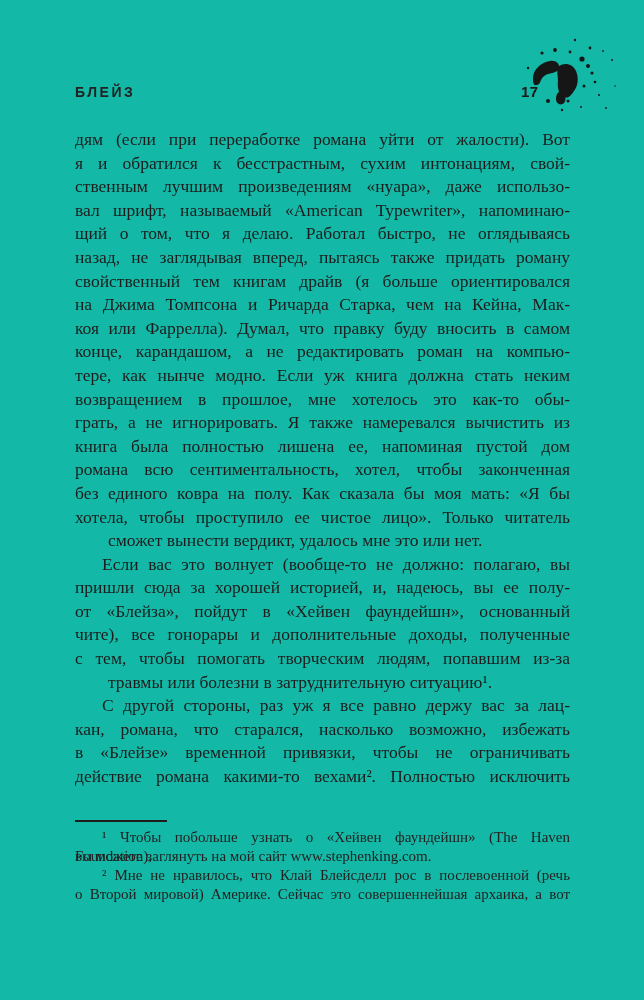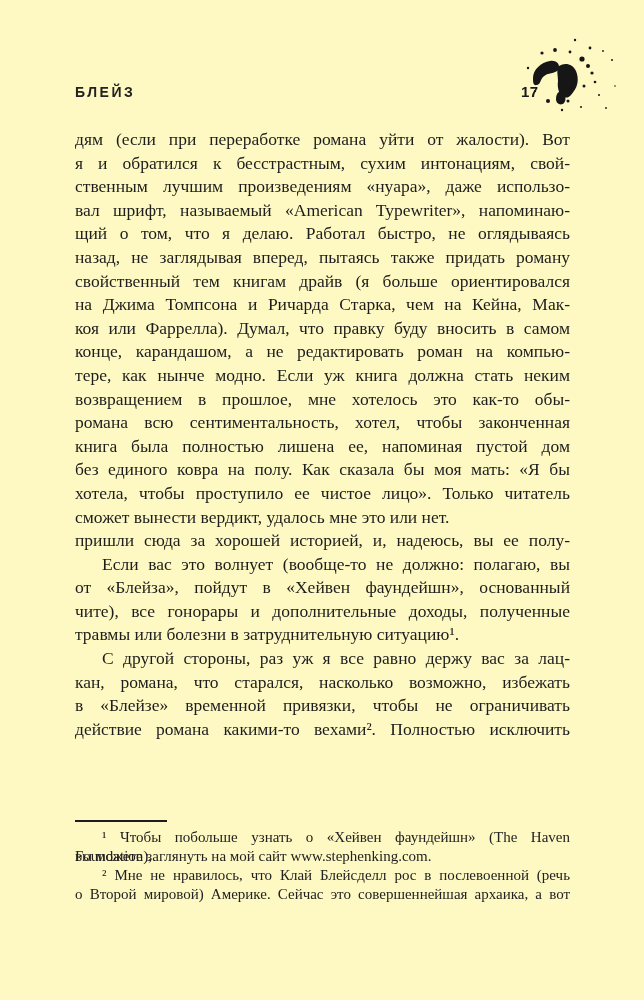--- a/index.html
+++ b/index.html
@@ -4,21 +4,21 @@
 <style>
   html, body { margin: 0; padding: 0; }
   body {
     width: 644px; height: 1000px;
     background: #e8e8e8;
     font-family: "Liberation Serif", serif;
   }
   .page {
     position: relative;
     width: 644px; height: 1000px;
-    background: #fef9c3;
+    background: #14b8a6;
     overflow: hidden;
     color: #1d1d1d;
   }
   
   .running-title {
     position: absolute; left: 75px; top: 84px;
     font-family: "Liberation Sans", sans-serif;
     font-size: 14px; font-weight: 700;
     letter-spacing: 2.5px; color: #222;
   }
@@ -37,21 +37,21 @@
     position: absolute; left: 75px; top: 128px; width: 495px;
     font-size: 17.5px; line-height: 23.6px;
     color: #1d1d1d;
   }
   .body-text .line {
     text-align: justify;
     text-align-last: justify;
     white-space: normal;
     height: 23.6px; overflow: visible;
   }
-  .body-text .line.rag { text-align-last: left; }
+  .body-text .line.rag { text-align-last: left; margin-left: 33px; }
   .line.indent { text-indent: 27px; }
   
   .footnote-rule {
     position: absolute; left: 75px; top: 820px;
     width: 92px; height: 2px; background: #1d1d1d;
   }
   .footnotes {
     position: absolute; left: 75px; top: 828px; width: 495px;
     font-size: 15px; line-height: 19px;
     color: #222;
@@ -110,29 +110,31 @@
       <div class="line">ственным лучшим произведениям «нуара», даже использо-</div>
       <div class="line">вал шрифт, называемый «American Typewriter», напоминаю-</div>
       <div class="line">щий о том, что я делаю. Работал быстро, не оглядываясь</div>
       <div class="line">назад, не заглядывая вперед, пытаясь также придать роману</div>
       <div class="line">свойственный тем книгам драйв (я больше ориентировался</div>
       <div class="line">на Джима Томпсона и Ричарда Старка, чем на Кейна, Мак-</div>
       <div class="line">коя или Фаррелла). Думал, что правку буду вносить в самом</div>
       <div class="line">конце, карандашом, а не редактировать роман на компью-</div>
       <div class="line">тере, как нынче модно. Если уж книга должна стать неким</div>
       <div class="line">возвращением в прошлое, мне хотелось это как-то обы-</div>
+      <div class="line">грать, а не игнорировать. Я также намеревался вычистить из</div>
+      <div class="line">книга была полностью лишена ее, напоминая пустой дом</div>
       <div class="line">романа всю сентиментальность, хотел, чтобы законченная</div>
-      <div class="line">книга была полностью лишена ее, напоминая пустой дом</div>
       <div class="line">без единого ковра на полу. Как сказала бы моя мать: «Я бы</div>
       <div class="line">хотела, чтобы проступило ее чистое лицо». Только читатель</div>
       <div class="line rag">сможет вынести вердикт, удалось мне это или нет.</div>
+      <div class="line indent">Если вас это волнует (вообще-то не должно: полагаю, вы</div>
       <div class="line">пришли сюда за хорошей историей, и, надеюсь, вы ее полу-</div>
-      <div class="line indent">Если вас это волнует (вообще-то не должно: полагаю, вы</div>
       <div class="line">от «Блейза», пойдут в «Хейвен фаундейшн», основанный</div>
       <div class="line">чите), все гонорары и дополнительные доходы, полученные</div>
+      <div class="line">с тем, чтобы помогать творческим людям, попавшим из-за</div>
       <div class="line rag">травмы или болезни в затруднительную ситуацию¹.</div>
       <div class="line indent">С другой стороны, раз уж я все равно держу вас за лац-</div>
       <div class="line">кан, романа, что старался, насколько возможно, избежать</div>
       <div class="line">в «Блейзе» временной привязки, чтобы не ограничивать</div>
       <div class="line">действие романа какими-то вехами². Полностью исключить</div>
     </div>
 
   <div class="footnote-rule"></div>
 
   <div class="footnotes" id="footnotes">

